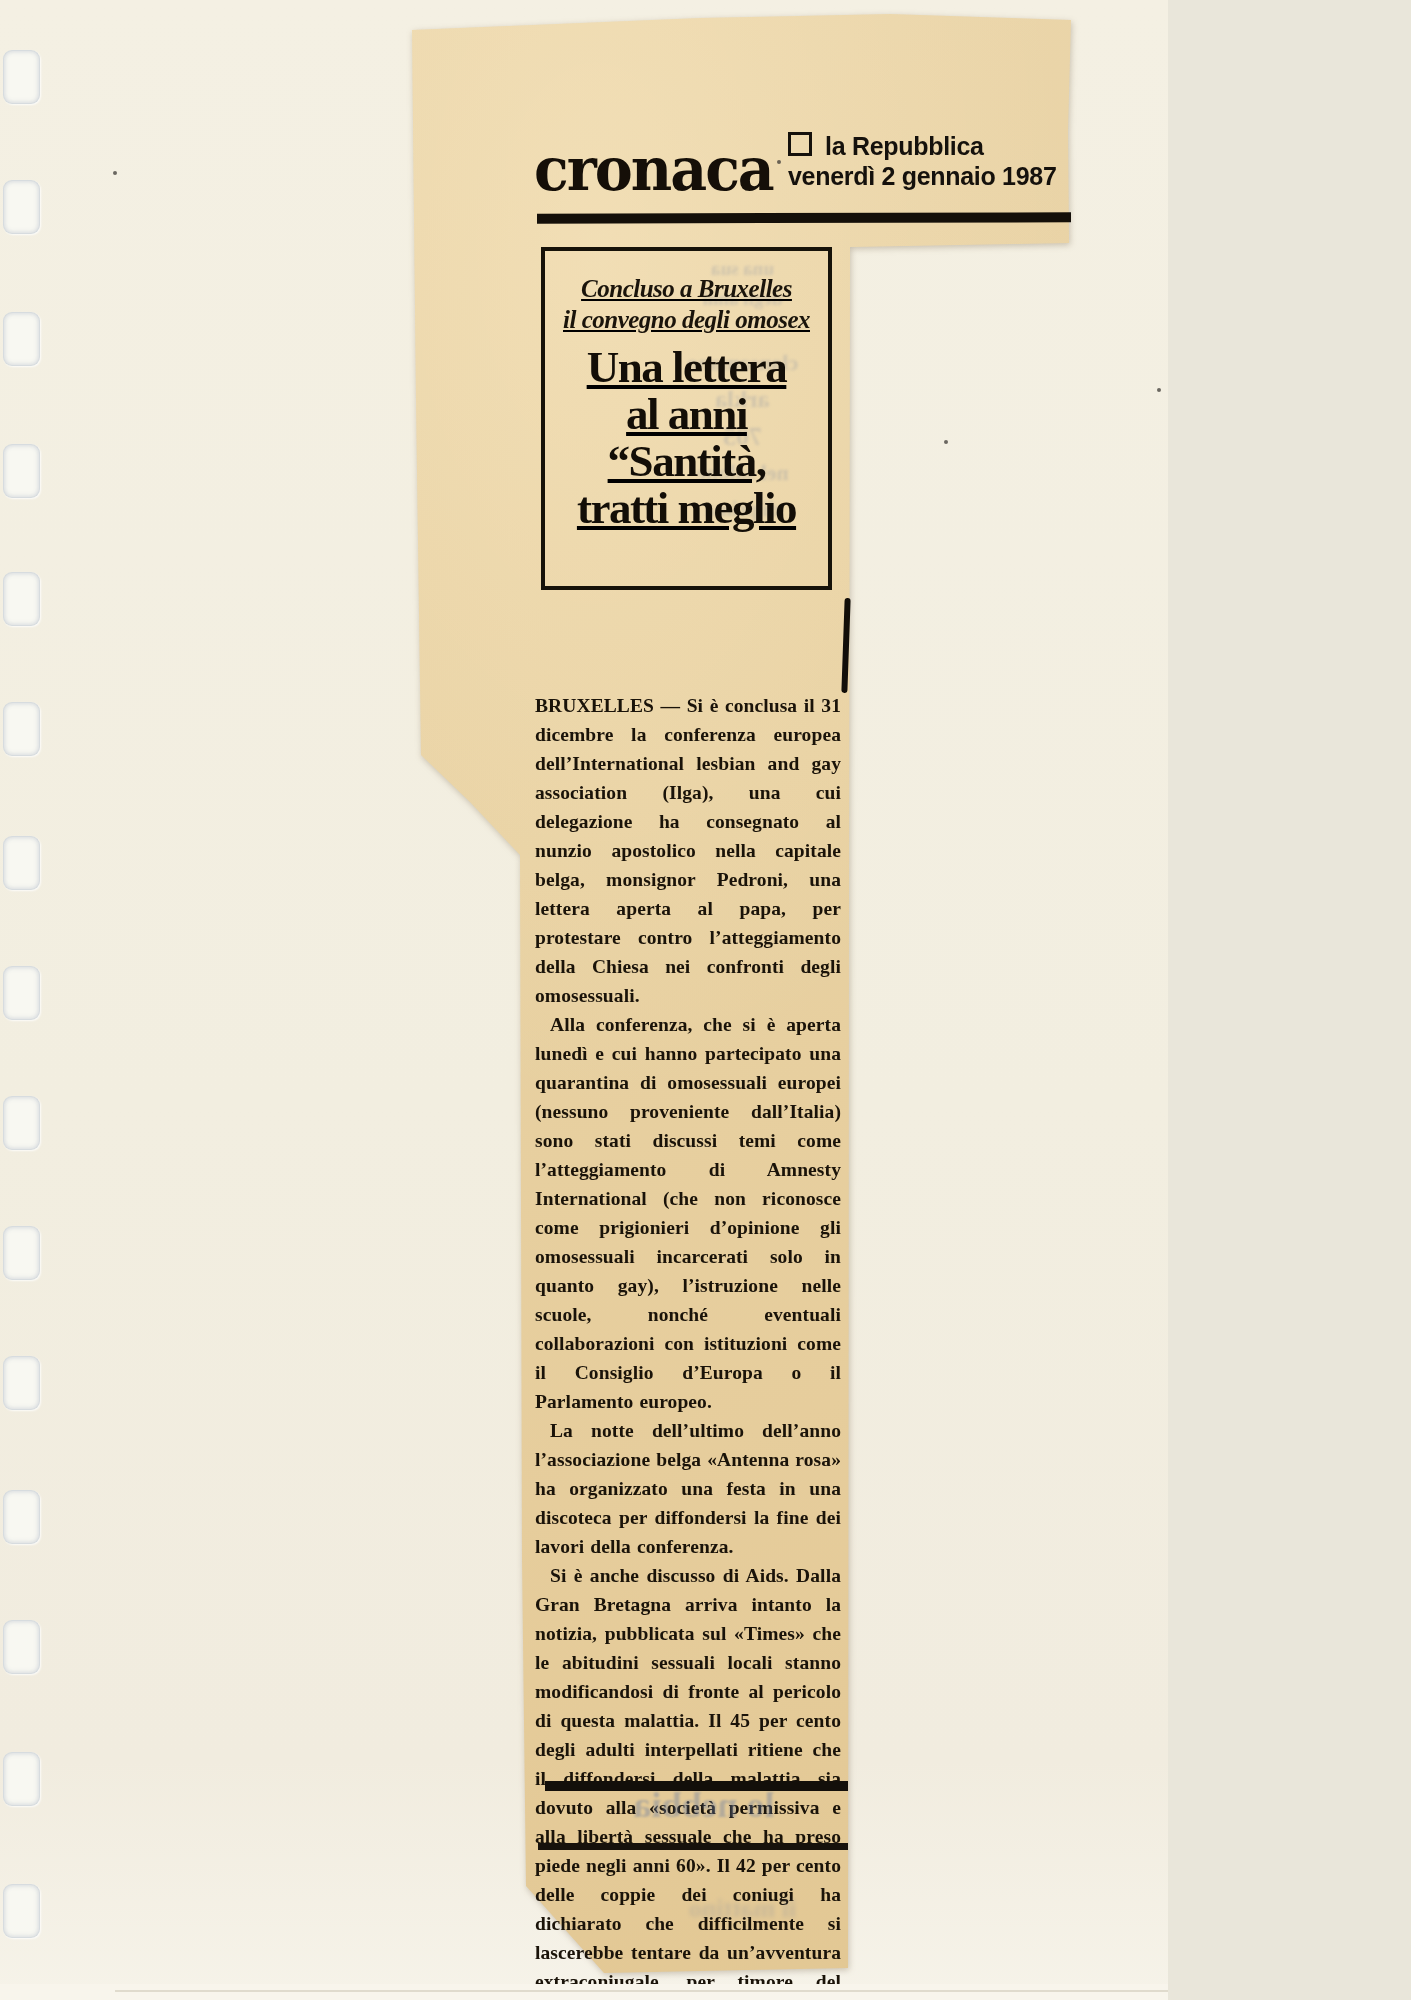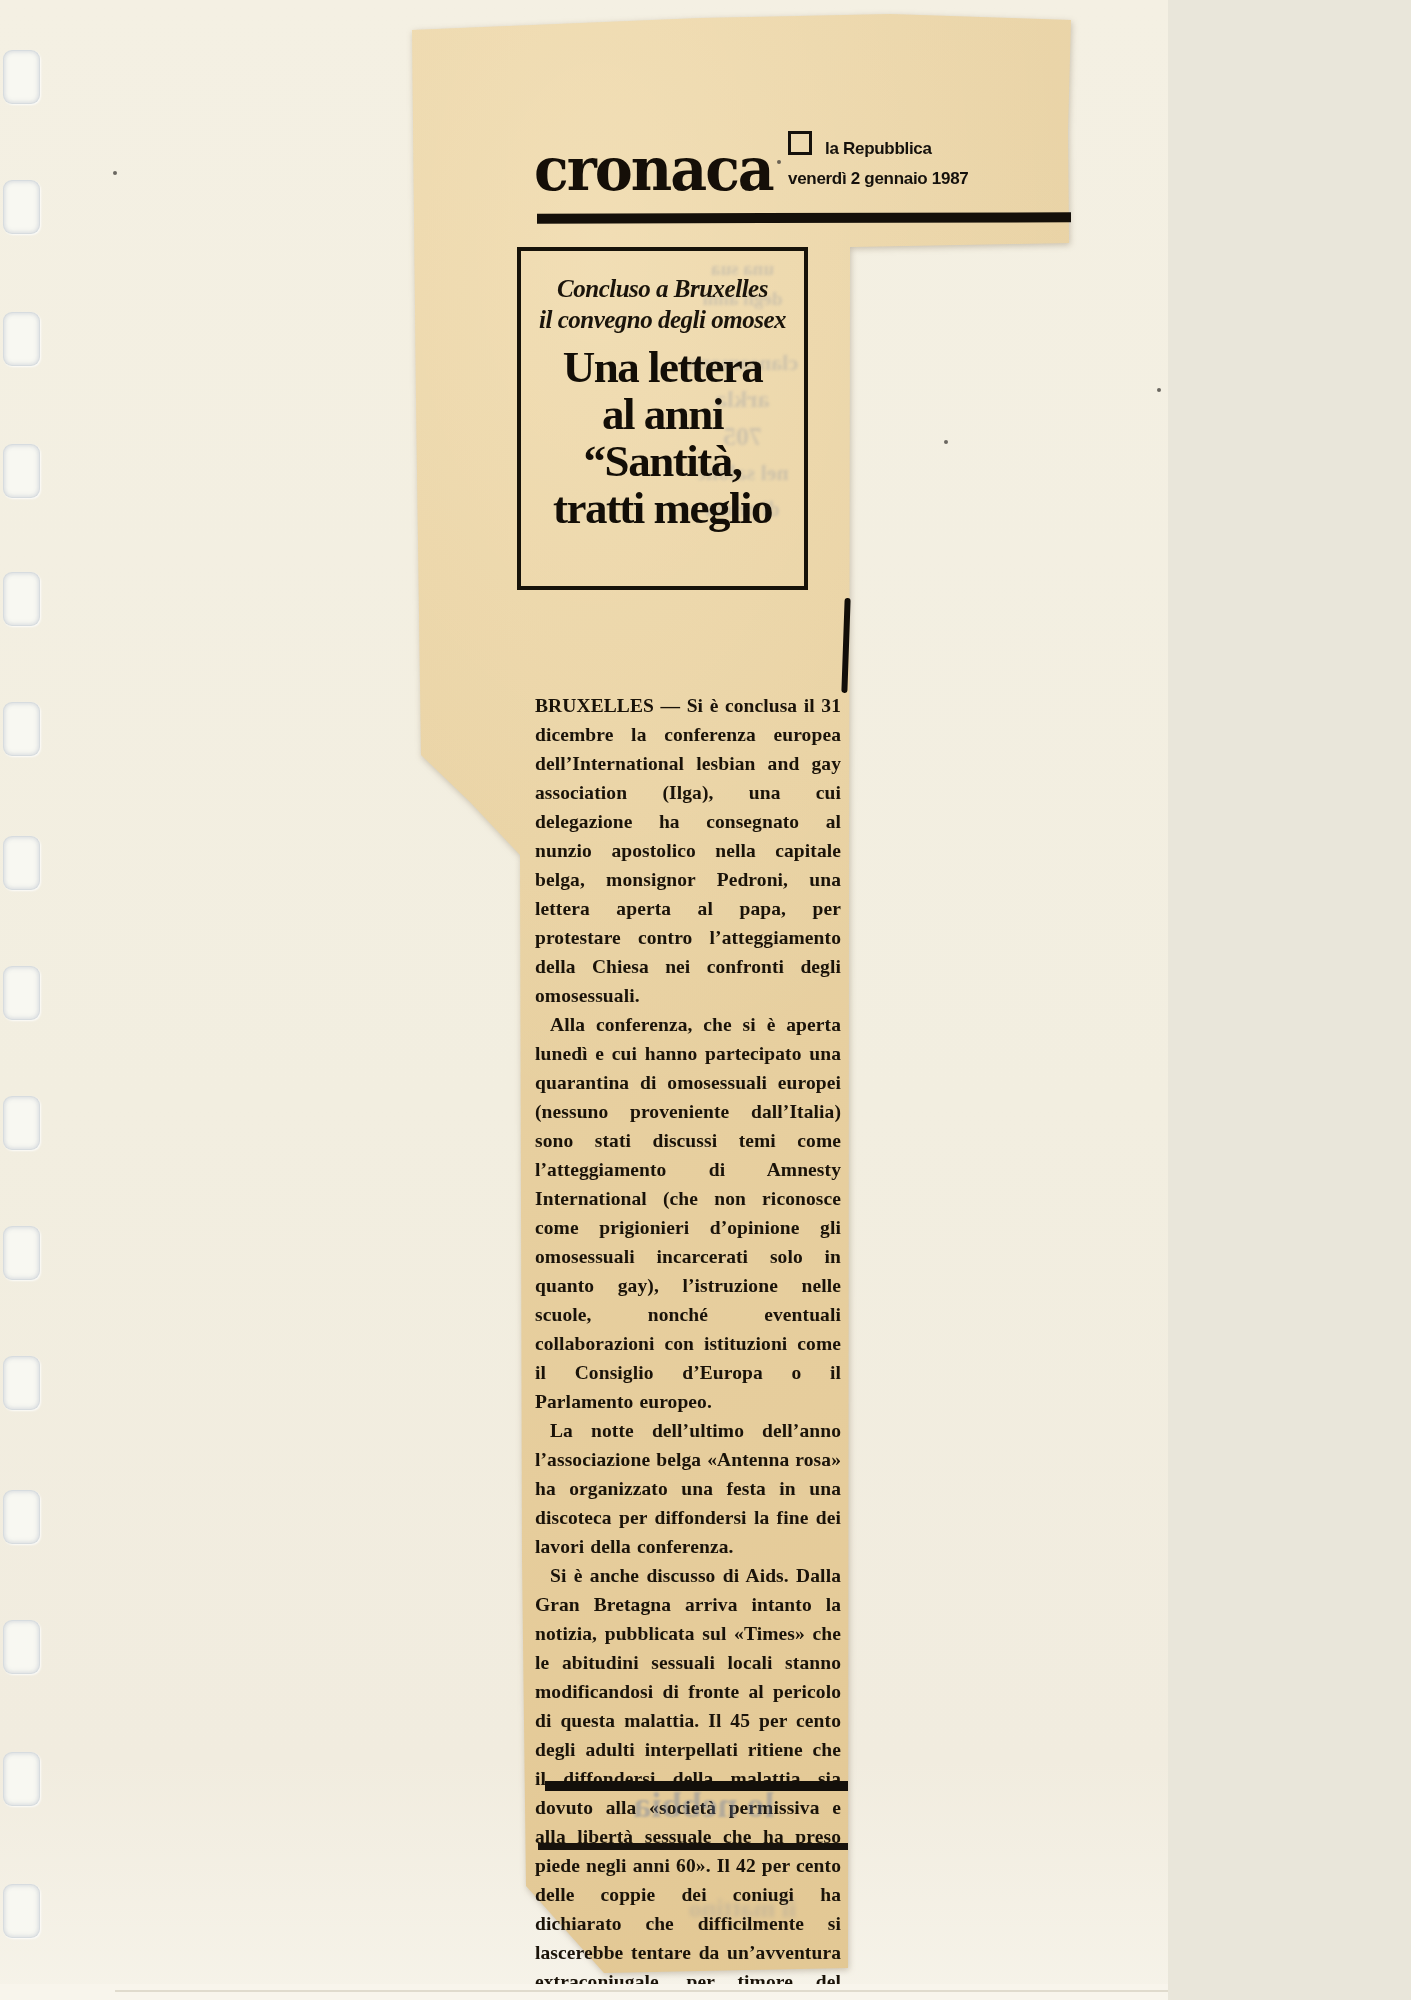--- a/index.html
+++ b/index.html
@@ -21,28 +21,28 @@
                           440px 237px, 439px 900px, 438px 1958px, 290px 1961px, 194px 1963px,
                           116px 1876px, 112px 1550px, 110px 845px, 60px 792px, 11px 745px,
                           6px 390px, 2px 20px);}
   
   .section-title{position:absolute;left:534px;top:140px;
         font-family:"DejaVu Serif","Liberation Serif",serif;font-weight:bold;
         font-size:57px;line-height:57px;letter-spacing:-2px;color:#150f08;
         transform:scaleY(1.06);}
   .masthead{position:absolute;left:788px;top:131px;width:300px;
         font-family:"Liberation Sans","DejaVu Sans",sans-serif;font-weight:bold;
-        font-size:17px;line-height:30px;color:#15110c;letter-spacing:-0.3px;}
+        font-size:25px;line-height:30px;color:#15110c;letter-spacing:-0.3px;}
   .checkbox{display:inline-block;width:18px;height:18px;border:3px solid #15110c;
         margin-right:13px;vertical-align:-1px;}
   .header-rule{position:absolute;left:537px;top:213px;width:534px;height:10px;
         background:#140f09;transform:rotate(-0.15deg);}
   
-  .head-box{position:absolute;left:517px;top:247px;width:283px;height:335px;
-        border:4px solid #161209;}
+  .head-box{position:absolute;left:541px;top:247px;width:283px;height:335px;
+        border:4px solid #161209;text-decoration:underline;}
   .kicker{margin-top:22px;text-align:center;font-style:italic;font-weight:bold;
         font-size:25px;line-height:31px;color:#1a140b;letter-spacing:-0.5px;
         font-family:"Liberation Serif",serif;}
   .headline{margin-top:9px;text-align:center;font-weight:bold;font-size:45px;
         line-height:47px;color:#130e07;letter-spacing:-1.5px;
         font-family:"Liberation Serif",serif;}
   
   .ghost-box{position:absolute;left:655px;top:252px;width:175px;height:330px;
         pointer-events:none;}
   .ghost-box .gline{position:absolute;left:0;width:100%;text-align:center;

